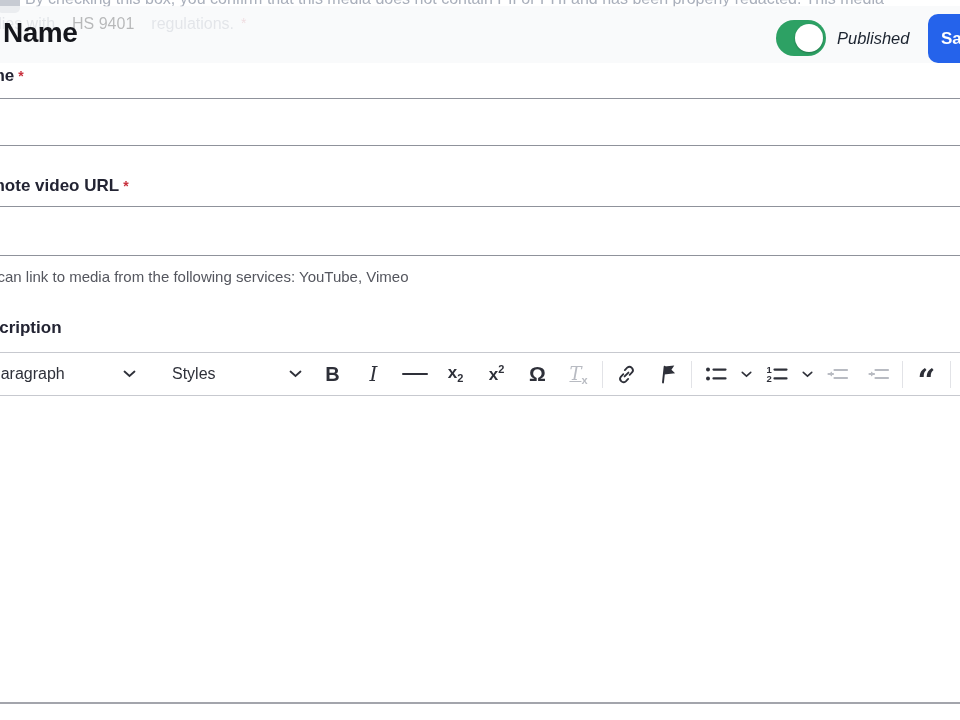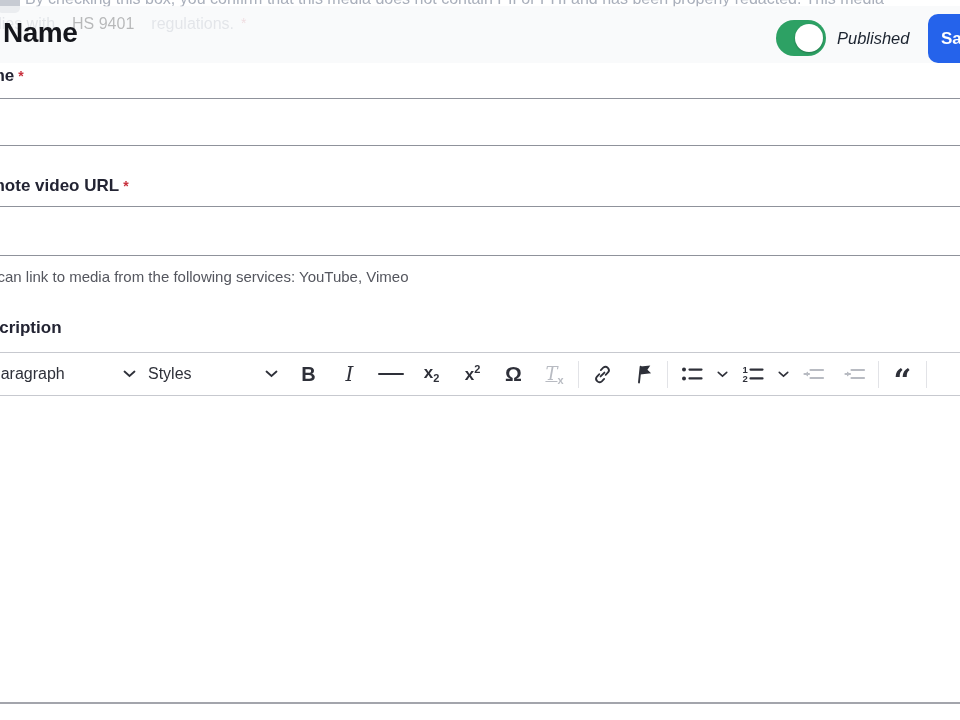--- a/index.html
+++ b/index.html
@@ -71,21 +71,21 @@
   .editor { margin-top:14px; border-top:1px solid #c7c9cf; }
   .toolbar {
     height:43px; display:flex; align-items:center; padding-left:22px;
     background:#ffffff; border-bottom:1px solid #c7c9cf; color:#2e3039;
   }
   .tb-dd {
     display:flex; align-items:center; justify-content:space-between;
     height:36px; font-size:16px; color:#2e3039; cursor:pointer; flex:0 0 auto;
   }
   .dd-paragraph { width:146px; }
-  .dd-styles { width:130px; margin-left:12px; }
+  .dd-styles { width:130px; margin-left:36px; }
   .tb-btn {
     width:41px; height:36px; flex:0 0 auto;
     display:flex; align-items:center; justify-content:center;
     border:none; background:transparent; color:#2e3039; cursor:pointer;
     font-family:inherit; border-radius:6px; padding:0;
   }
   .tb-btn.first { margin-left:10px; }
   .tb-btn.disabled { color:#b8bbc2; }
   .tb-sep { width:1px; height:27px; background:#e2e3e7; margin:0 3px; flex:0 0 auto; }
   .tb-chevron { width:20px; height:36px; display:flex; align-items:center; justify-content:center;

